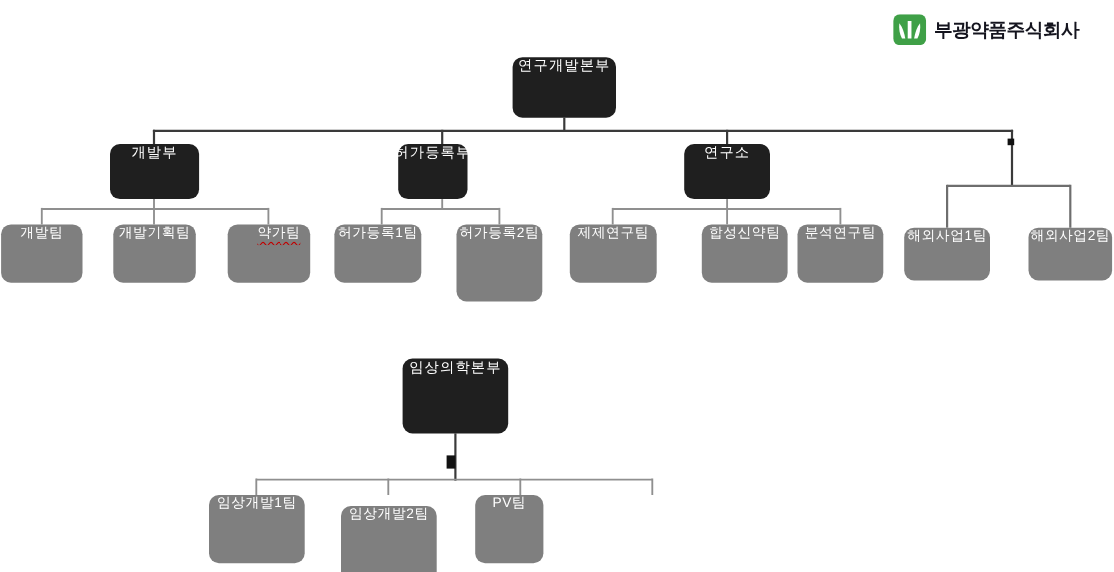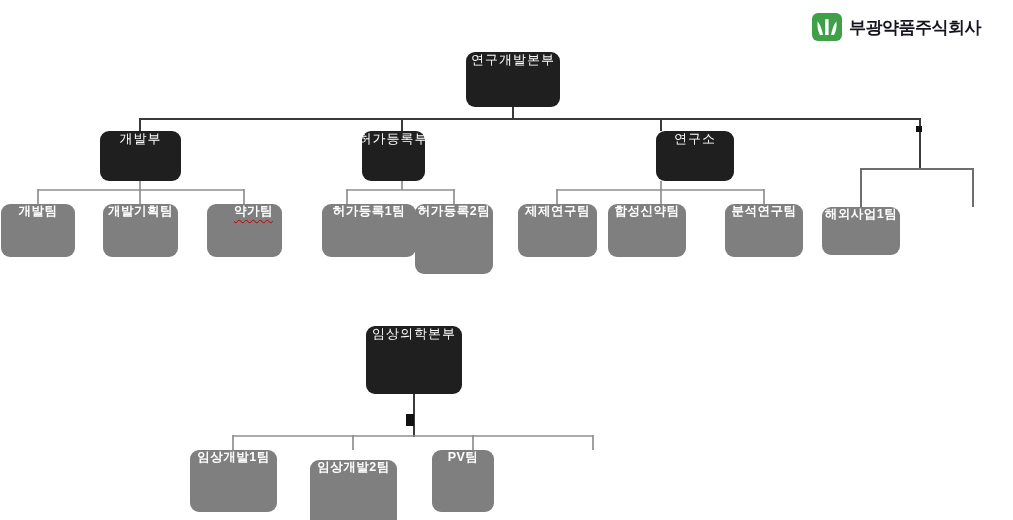--- a/index.html
+++ b/index.html
@@ -7,21 +7,21 @@
     position:relative;width:1013px;height:520px;background:var(--background,#fff);
     font-family:"Liberation Sans","DejaVu Sans",sans-serif;overflow:hidden;padding-left:12px;
   }
   .wires{position:absolute;left:0;top:0;width:1013px;height:520px;}
   .node{
     position:absolute;display:flex;align-items:flex-start;justify-content:center;
     color:var(--box-text,#fff);text-align:center;border-radius:9px;line-height:1.25;
     white-space:nowrap;
   }
   .dept{background:var(--dept-box,#1f1f1f);font-size:13px;letter-spacing:1px;}
-  .team{background:var(--team-box,#7f7f7f);font-size:12.5px;letter-spacing:.5px;font-weight:bold;}
+  .team{background:var(--team-box,#7f7f7f);font-size:12.5px;letter-spacing:.5px;}
   .misspelled{
     text-decoration:underline wavy var(--spellcheck-underline,#c00000);
     text-underline-offset:4px;text-decoration-thickness:1px;margin-left:18px;
   }
   .logo{position:absolute;left:812px;top:13px;display:flex;align-items:center;gap:7px;}
   .logo-text{
     font-size:17px;font-weight:bold;color:var(--logo-text,#14141e);
     letter-spacing:-.5px;white-space:nowrap;
   }
 </style>
@@ -87,53 +87,56 @@
   <div class="node dept" style="left:466px;top:52px;width:94px;height:55px">
     <span>연구개발본부</span>
   </div>
 
   <div class="node dept" style="left:100px;top:131px;width:81px;height:50px">
     <span>개발부</span>
   </div>
   <div class="node dept" style="left:362px;top:131px;width:63px;height:50px">
     <span>허가등록부</span>
   </div>
-  <div class="node dept" style="left:656px;top:131px;width:78px;height:50px">
+  <div class="node dept" style="left:622px;top:131px;width:78px;height:50px">
     <span>연구소</span>
   </div>
 
   <div class="node team" style="left:1px;top:204px;width:74px;height:53px">
     <span>개발팀</span>
   </div>
   <div class="node team" style="left:103px;top:204px;width:75px;height:53px">
     <span>개발기획팀</span>
   </div>
   <div class="node team" style="left:207px;top:204px;width:75px;height:53px">
     <span class="misspelled">약가팀</span>
   </div>
 
-  <div class="node team" style="left:322px;top:204px;width:94px;height:53px">
+  <div class="node team" style="left:304px;top:204px;width:79px;height:53px">
     <span>허가등록1팀</span>
   </div>
   <div class="node team" style="left:415px;top:204px;width:78px;height:70px">
     <span>허가등록2팀</span>
   </div>
 
   <div class="node team" style="left:518px;top:204px;width:79px;height:53px">
     <span>제제연구팀</span>
   </div>
-  <div class="node team" style="left:608px;top:204px;width:78px;height:53px">
+  <div class="node team" style="left:638px;top:204px;width:78px;height:53px">
     <span>합성신약팀</span>
   </div>
   <div class="node team" style="left:725px;top:204px;width:78px;height:53px">
     <span>분석연구팀</span>
   </div>
 
   <div class="node team" style="left:822px;top:207px;width:78px;height:48px">
     <span>해외사업1팀</span>
+  </div>
+  <div class="node team" style="left:935px;top:207px;width:76px;height:48px">
+    <span>해외사업2팀</span>
   </div>
 
   <div class="node dept" style="left:366px;top:326px;width:96px;height:68px">
     <span>임상의학본부</span>
   </div>
 
   <div class="node team" style="left:190px;top:450px;width:87px;height:62px">
     <span>임상개발1팀</span>
   </div>
   <div class="node team" style="left:310px;top:460px;width:87px;height:76px">

